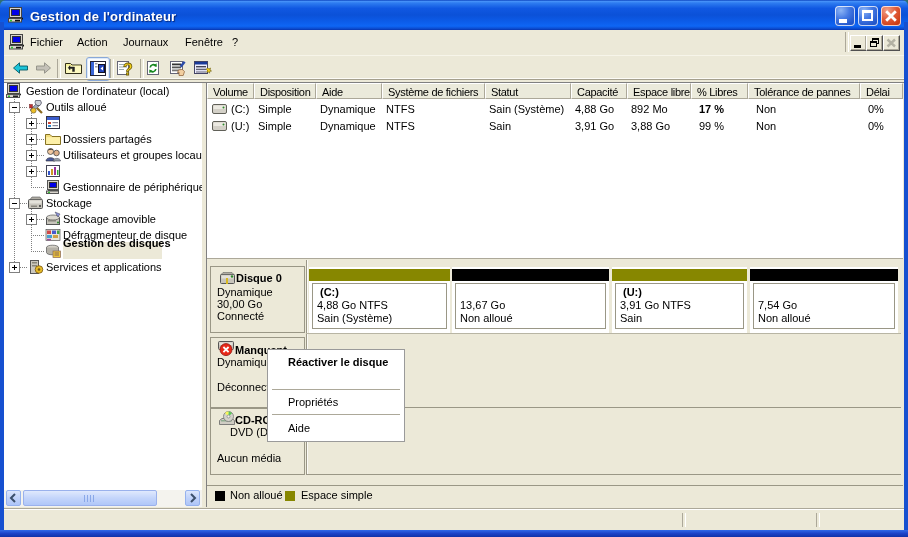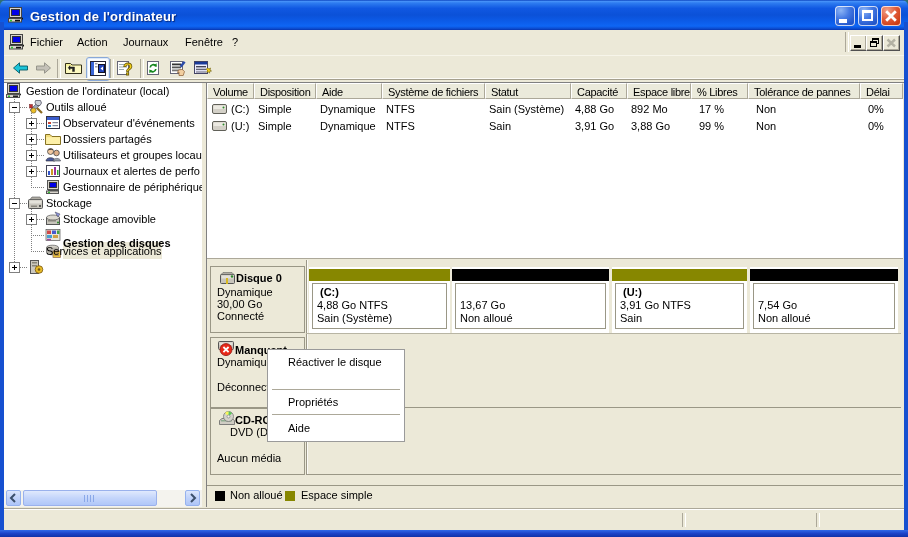--- a/index.html
+++ b/index.html
@@ -358,29 +358,28 @@
       <rect x="2.5" y="1.5" width="8" height="13" fill="#ccc9c0" stroke="#555"></rect>
       <rect x="4" y="3" width="5" height="1.5" fill="#888578"></rect>
       <rect x="4" y="6" width="5" height="1.5" fill="#888578"></rect>
       <circle cx="11" cy="10.5" r="3.8" fill="#e8bc28" stroke="#775510" stroke-width="0.8"></circle>
       <circle cx="11" cy="10.5" r="1.3" fill="#775510"></circle>
     </svg>
       </div>
 
     <div class="trow" style="left:22px;top:0px;">Gestion de l'ordinateur (local)</div>
     <div class="trow" style="left:42px;top:16px;">Outils alloué</div>
-    <div class="trow" style="left:59px;top:32px;">Observateur d'événements</div>
     <div class="trow" style="left:59px;top:48px;">Dossiers partagés</div>
     <div class="trow" style="left:59px;top:64px;">Utilisateurs et groupes locaux</div>
-    <div class="trow" style="left:59px;top:80px;">Journaux et alertes de perfo</div>
     <div class="trow" style="left:59px;top:96px;">Gestionnaire de périphériques</div>
     <div class="trow" style="left:42px;top:112px;">Stockage</div>
     <div class="trow" style="left:59px;top:128px;">Stockage amovible</div>
+    <div class="trow" style="left:59px;top:144px;">Défragmenteur de disque</div>
     <div class="trow" style="left:59px;top:152px;font-weight:bold;">Gestion des disques</div>
-    <div class="trow" style="left:42px;top:160px;">Services et applications</div>
+    <div class="trow" style="left:42px;top:176px;">Services et applications</div>
 
     <div class="abs" style="left:0px;top:407px;width:198px;height:17px;background:#f4f3ee;">
       <div class="abs" style="left:2px;top:0px;width:15px;height:16px;border:1px solid #96b2ee;border-radius:2px;background:linear-gradient(180deg,#dce6fc,#c1d3fa 50%,#aec5f8);box-sizing:border-box;">
         <svg width="13" height="14">
             <path d="M8 3 L4 7 L8 11" stroke="#3b4f6b" stroke-width="2" fill="none"></path>
           </svg>
       </div>
       <div class="abs" style="left:19px;top:0px;width:134px;height:16px;border:1px solid #9ab1ec;border-radius:2px;background:linear-gradient(180deg,#e0e9fd,#c4d5fb 50%,#b0c7f8);box-sizing:border-box;">
         <div class="abs" style="left:60px;top:4px;width:1px;height:7px;background:#8aa8e8;box-shadow:3px 0 0 #8aa8e8,6px 0 0 #8aa8e8,9px 0 0 #8aa8e8;"></div>
       </div>
@@ -411,21 +410,21 @@
         <rect x="1.5" y="1.5" width="12" height="3.5" fill="#eceae2"></rect>
         <circle cx="11.5" cy="3.5" r="1" fill="#2a8a2a"></circle>
       </svg>
       <div class="lcell" style="left:24px;">(C:)</div>
       <div class="lcell" style="left:51px;">Simple</div>
       <div class="lcell" style="left:113px;">Dynamique</div>
       <div class="lcell" style="left:179px;">NTFS</div>
       <div class="lcell" style="left:282px;">Sain (Système)</div>
       <div class="lcell" style="left:368px;">4,88 Go</div>
       <div class="lcell" style="left:424px;">892 Mo</div>
-      <div class="lcell" style="left:492px;">17 %</div>
+      <div class="lcell" style="left:492px;font-weight:bold;">17 %</div>
       <div class="lcell" style="left:549px;">Non</div>
       <div class="lcell" style="left:661px;">0%</div>
     </div>
     <div class="lrow" style="left:0;top:35px;width:696px;">
       <svg class="lcell" style="left:5px;top:3px;" width="15" height="11">
         <rect x="0.5" y="0.5" width="14" height="9" rx="1.5" fill="#d4d1c8" stroke="#606058"></rect>
         <rect x="1.5" y="1.5" width="12" height="3.5" fill="#eceae2"></rect>
         <circle cx="11.5" cy="3.5" r="1" fill="#2a8a2a"></circle>
       </svg>
       <div class="lcell" style="left:24px;">(U:)</div>
@@ -524,19 +523,19 @@
     <div class="abs" style="left:78px;top:408px;width:10px;height:10px;background:#878700;"></div>
     <div class="abs" style="left:94px;top:406px;height:13px;line-height:13px;">Espace simple</div>
   </div>
 
   <div id="statusbar" class="abs">
     <div class="ssep" style="left:678px;"></div>
     <div class="ssep" style="left:812px;"></div>
   </div>
 
   <div id="ctxmenu" class="abs">
-    <div class="mitem" style="top:4px;">Réactiver le disque</div>
+    <div class="mitem" style="top:4px;font-weight:bold;">Réactiver le disque</div>
     <div class="abs" style="left:4px;top:39px;width:128px;height:1px;background:#aca899;"></div>
     <div class="mitem" style="top:44px;">Propriétés</div>
     <div class="abs" style="left:4px;top:64px;width:128px;height:1px;background:#aca899;"></div>
     <div class="mitem" style="top:70px;">Aide</div>
   </div>
 </div>
 
 </body></html>

